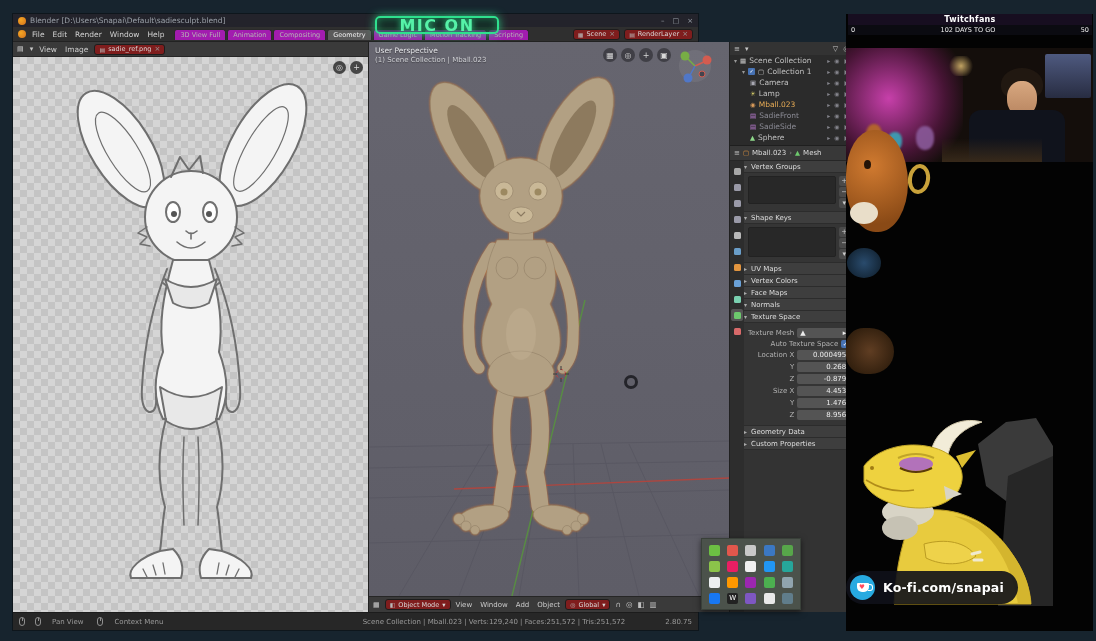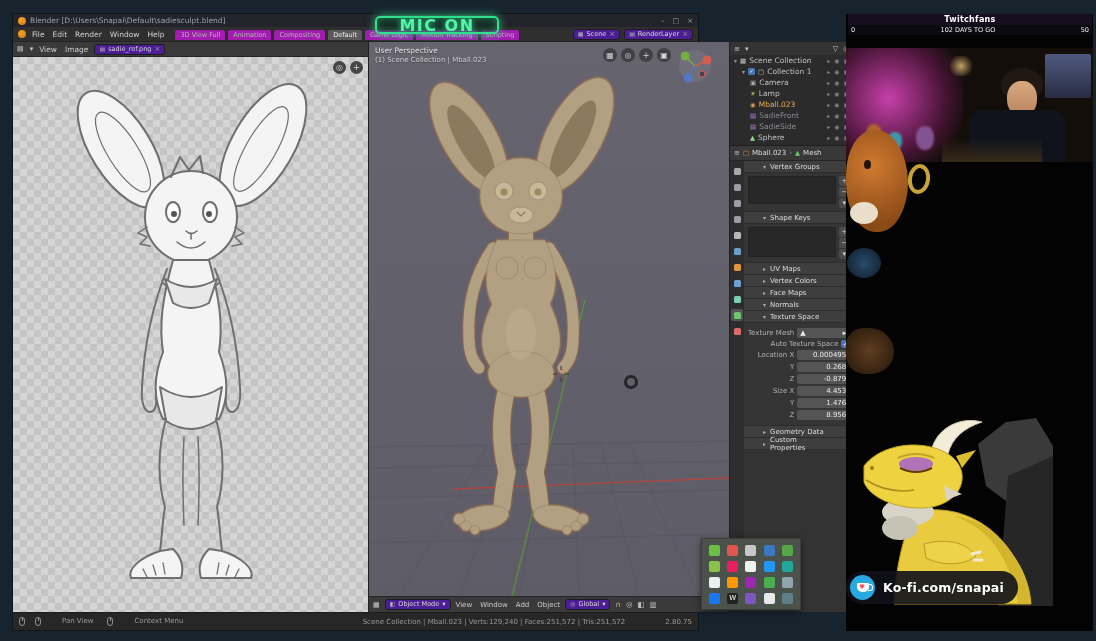--- a/index.html
+++ b/index.html
@@ -12,21 +12,21 @@
 .blogo{width:8px;height:8px;border-radius:50%;background:radial-gradient(circle at 35% 35%,#f5a623,#d3721c);flex:none}
 .titlebar .title{font-size:7.5px;color:#9aa0a8;white-space:nowrap;overflow:hidden}
 .winctl{margin-left:auto;display:flex;gap:8px;font-size:7px;color:#9aa0a8}
 .menubar{height:15px;background:#2f2f2f;border-bottom:1px solid #222;display:flex;align-items:center;padding:0 5px;gap:6px;font-size:7.5px;color:#d2d2d2}
 .menus{display:flex;gap:8px}
 .menu-item{white-space:nowrap}
 .tabs{display:flex;gap:1px;margin-left:4px}
 .tab{padding:1px 5px;background:#a21caf;border:1px solid #2a2a2a;border-bottom:none;border-radius:3px 3px 0 0;font-size:6.5px;color:#b5b5b5;white-space:nowrap}
 .tab.active{background:#5a5a5a;color:#efefef}
 .mb-right{margin-left:auto;display:flex;gap:4px;align-items:center}
-.field{display:flex;align-items:flex-start;gap:3px;background:#4c1d95;border:1px solid #1d1d1d;border-radius:3px;padding:0 4px;height:11px;font-size:6.5px;color:#d8d8d8;white-space:nowrap}
+.field{display:flex;align-items:center;gap:3px;background:#7f1d1d;border:1px solid #1d1d1d;border-radius:3px;padding:0 4px;height:11px;font-size:6.5px;color:#d8d8d8;white-space:nowrap}
 .fic{font-size:6px;color:#b8b8b8}
 .fx{color:#999;font-size:7px}
 
 .main{position:absolute;top:28px;left:0;right:0;bottom:18px;display:flex}
 
 
 .img-editor{width:356px;display:flex;flex-direction:column;border-right:1px solid #202020;background:#333}
 .ehdr{height:15px;background:#3a3a3a;border-bottom:1px solid #262626;display:flex;align-items:center;gap:6px;padding:0 4px;font-size:7.5px}
 .etype{font-size:7px;color:#c8c8c8}
 .img-area{flex:1;position:relative;overflow:hidden;background:repeating-conic-gradient(#d5d5d5 0% 25%,#c4c4c4 0% 50%);background-size:14px 14px}
@@ -62,40 +62,40 @@
 .bic{font-size:6.5px}
 .bic.obj{color:#e2953f}
 .bic.mesh{color:#6dc96d}
 .sep{color:#8a8a8a;font-size:7px}
 .pbody{flex:1;display:flex;overflow:hidden}
 .ptabs{width:14px;background:#2d2d2d;display:flex;flex-direction:column;align-items:center;padding-top:4px;gap:4px;flex:none}
 .ptab{width:12px;height:12px;border-radius:2px;display:flex;align-items:center;justify-content:center}
 .ptab.active{background:#555}
 .pdot{width:7px;height:7px;border-radius:1.5px;display:block}
 .pcontent{flex:1;font-size:7px;overflow:hidden}
-.sech{height:12px;background:#3e3e3e;border-bottom:1px solid #2c2c2c;display:flex;align-items:center;gap:4px;padding:0 19px;color:#ddd}
+.sech{height:12px;background:#3e3e3e;border-bottom:1px solid #2c2c2c;display:flex;align-items:center;gap:4px;padding:0 0;color:#ddd}
 .tri{font-size:6px;color:#aaa}
 .secb{background:#353535;border-bottom:1px solid #2c2c2c;padding:3px 4px}
 .secb.row{display:flex;gap:3px}
 .listbox{flex:1;background:#282828;border:1px solid #222;border-radius:2px;height:28px}
 .sidebtns{display:flex;flex-direction:column;gap:1px}
 .sbtn{width:10px;height:10px;background:#4a4a4a;border-radius:2px;display:flex;align-items:center;justify-content:center;font-size:7px;color:#ccc}
 .kvrow{display:flex;align-items:center;gap:3px;margin:2px 0}
 .kvlabel{flex:1;text-align:right;color:#b2b2b2;white-space:nowrap}
 .kvfield{width:52px;background:#545454;color:#ececec;border-radius:2px;text-align:right;padding:0 3px;height:10px;line-height:10px;flex:none}
 .kvfield.icfield{display:flex;align-items:center;justify-content:space-between;text-align:left}
 .chk{width:8px;height:8px;border-radius:2px;flex:none;font-size:6px;line-height:8px;text-align:center}
 .chk.on{background:#4772b3;color:#fff}
 .chk.off{background:#2c2c2c;border:1px solid #202020}
 .chklab{color:#c6c6c6;white-space:nowrap}
 .anglefield{display:flex;justify-content:space-between;background:#545454;border-radius:2px;height:10px;line-height:10px;padding:0 4px;flex:1;color:#ddd}
 
 
 .statusbar{position:absolute;left:0;right:0;bottom:0;height:18px;background:#272727;border-top:1px solid #1c1c1c;display:flex;align-items:center;gap:10px;padding:0 6px;font-size:7px;color:#9a9a9a}
-.hint{display:flex;align-items:flex-start;gap:21px}
+.hint{display:flex;align-items:center;gap:11px}
 .m-ic{width:6px;height:9px;border:1px solid #8f8f8f;border-radius:3px;position:relative;flex:none}
 .m-ic::after{content:"";position:absolute;left:50%;top:0;width:1px;height:3px;background:#8f8f8f}
 .stats{margin-left:auto;margin-right:30px;white-space:nowrap}
 
 
 .stream-col{position:absolute;left:846px;top:14px;width:247px;height:617px;background:#030303;z-index:2}
 .goal{position:absolute;left:848px;top:14px;width:244px;z-index:6;display:flex;flex-direction:column}
 .goal-title{height:11px;background:#170e20;color:#fff;font-size:8px;font-weight:bold;display:flex;align-items:center;justify-content:center;letter-spacing:.3px}
 .goal-bar{height:13px;background:#2c3517;position:relative}
 .goal-fill{position:absolute;left:0;top:0;bottom:0;background:linear-gradient(#b2e455,#6fbf1f)}
@@ -158,21 +158,21 @@
           <span class="menu-item">File</span>
           <span class="menu-item">Edit</span>
           <span class="menu-item">Render</span>
           <span class="menu-item">Window</span>
           <span class="menu-item">Help</span>
         </span>
       <span id="tabs" class="tabs">
           <span class="tab">3D View Full</span>
           <span class="tab">Animation</span>
           <span class="tab">Compositing</span>
-          <span class="tab active">Default</span>
+          <span class="tab active">Geometry</span>
           <span class="tab">Game Logic</span>
           <span class="tab">Motion Tracking</span>
           <span class="tab">Scripting</span>
         </span>
       <span class="mb-right">
         <span class="field">
           <span class="fic">▦</span>
           <span>Scene</span>
           <span class="fx">×</span>
         </span>

